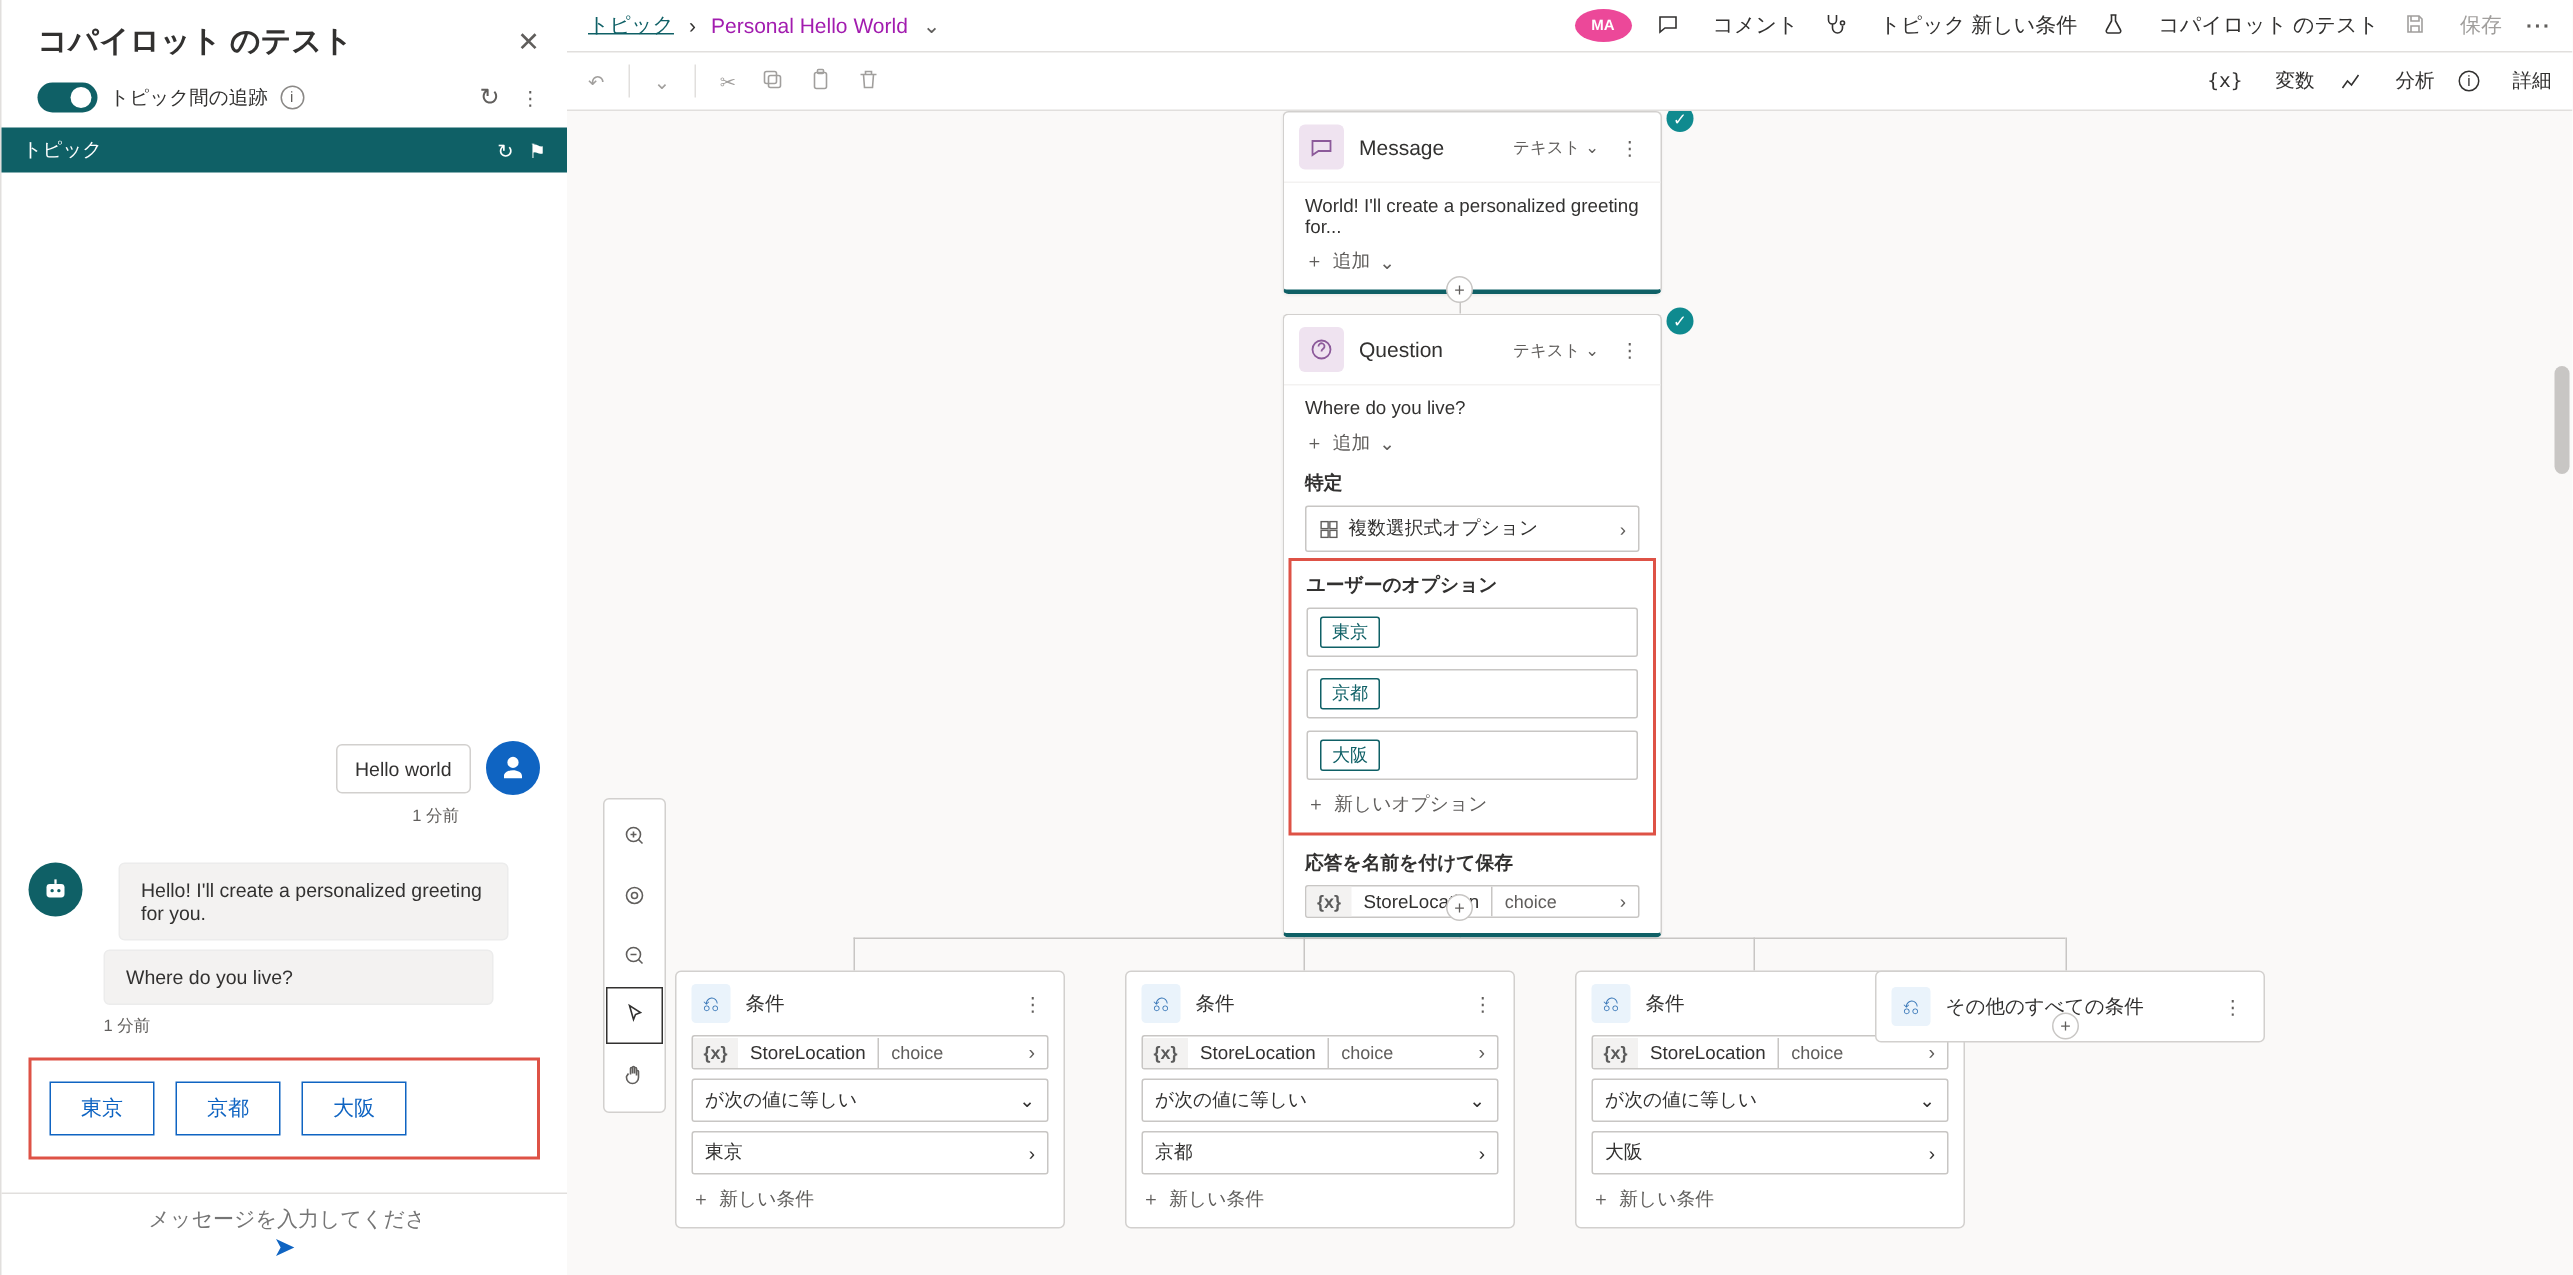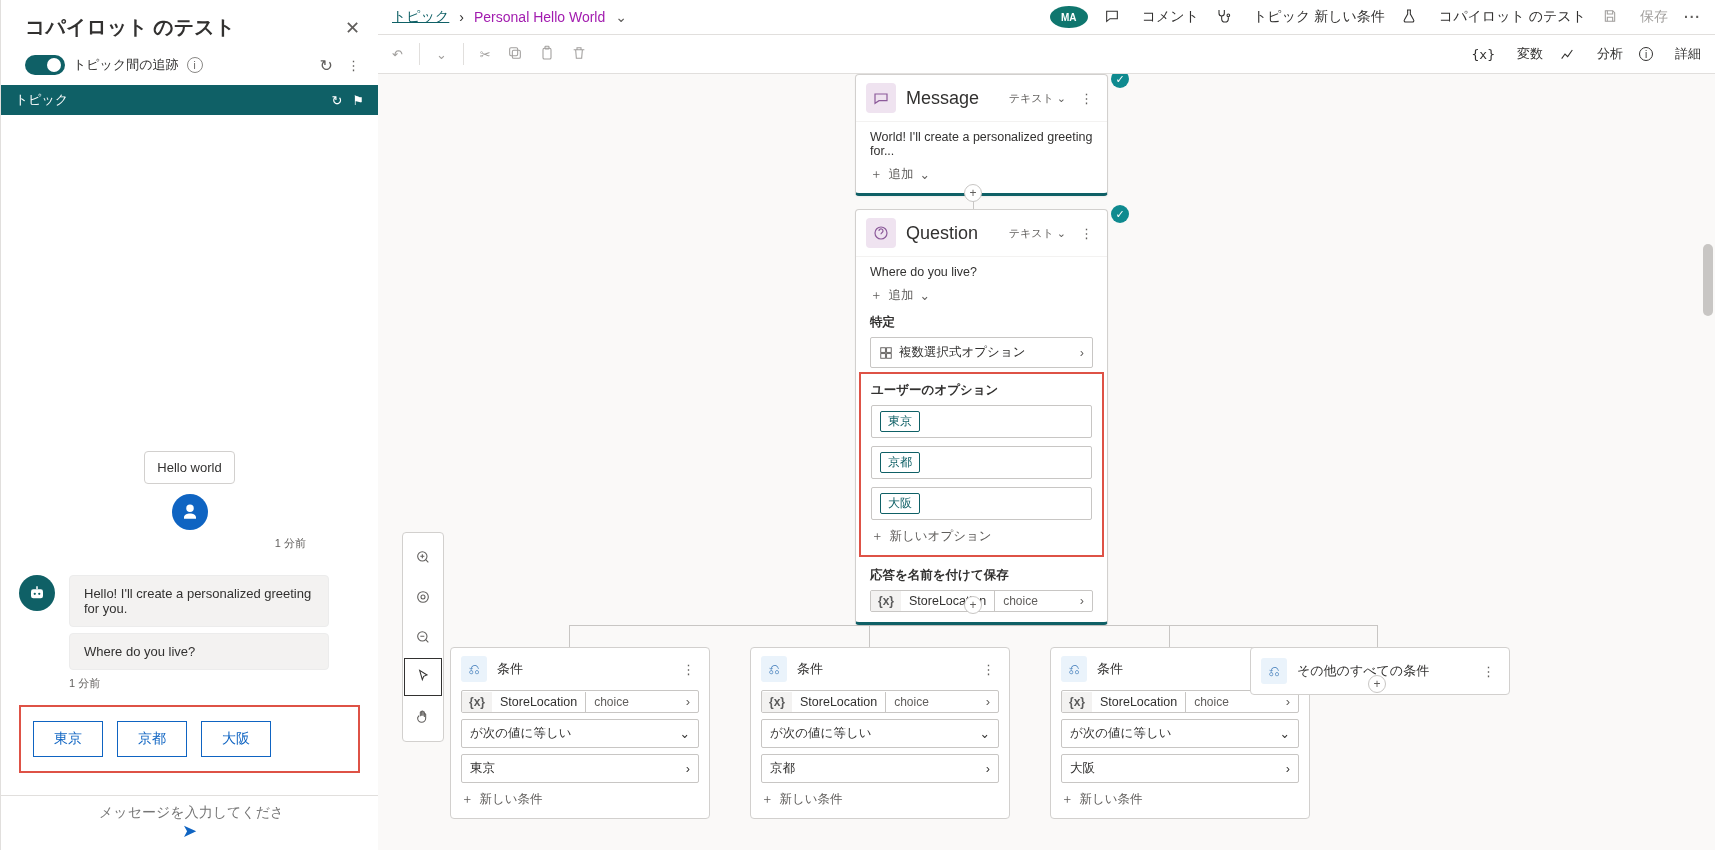--- a/index.html
+++ b/index.html
@@ -12,47 +12,47 @@
 .tp-close { font-size: 18px; color: #605e5c; cursor: pointer; }
 .tp-toolbar { padding: 6px 18px 10px 24px; display: flex; align-items: center; justify-content: space-between; }
 .tp-toggle-wrap { display: flex; align-items: center; gap: 8px; }
 .toggle { width: 40px; height: 20px; border-radius: 10px; background: #0f6066; position: relative; }
 .toggle::after { content: ""; position: absolute; width: 14px; height: 14px; background: #fff; border-radius: 50%; top: 3px; left: 22px; }
 .tp-toolbar-right { display: flex; align-items: center; gap: 14px; color: #605e5c; }
 .chat-strip { background: #0f6066; color: #fff; padding: 6px 14px; display: flex; align-items: center; justify-content: space-between; }
 .chat-strip-right { display: flex; gap: 10px; }
 .conv { flex: 1; display: flex; flex-direction: column; justify-content: flex-end; padding: 14px 18px; gap: 6px; overflow: hidden; }
 
-.user-row { display: flex; align-items: center; justify-content: flex-end; gap: 10px; flex-direction: column; }
+.user-row { display: flex; align-items: center; justify-content: flex-end; gap: 10px; }
 .user-bubble { background: #fff; border: 1px solid #d2d0ce; border-radius: 4px; padding: 8px 12px; max-width: 260px; }
 .avatar { width: 36px; height: 36px; border-radius: 50%; background: #0f64c2; display: flex; align-items: center; justify-content: center; color: #fff; }
 .avatar svg { width: 18px; height: 18px; fill: #fff; }
 
 .time-user { text-align: right; color: #605e5c; font-size: 11px; padding-right: 54px; padding-bottom: 18px; }
-.bot-row { display: flex; align-items: flex-start; gap: 14px; }
+.bot-row { display: flex; align-items: flex-start; gap: 24px; }
 .bot-avatar { width: 36px; height: 36px; border-radius: 50%; background: #0f6066; color: #fff; display: flex; align-items: center; justify-content: center; }
 .bot-bubble { background: #f3f2f1; border-radius: 4px; padding: 10px 14px; max-width: 260px; border: 1px solid #ececec; }
 .bot-bubble2 { margin-left: 50px; }
 .time-bot { color: #605e5c; font-size: 11px; margin-left: 50px; padding-bottom: 8px; }
 
 .options-box { border: 2px solid #de5246; padding: 14px 12px; display: flex; gap: 14px; margin: 0 0 8px 0; }
 .opt-btn { border: 1px solid #0f64c2; color: #0f64c2; background: #fff; padding: 8px 20px; font-size: 14px; cursor: pointer; }
 
 .composer { border-top: 1px solid #e1dfdd; padding: 8px 14px; display: flex; align-items: center; justify-content: space-between; color: #605e5c; flex-direction: column; }
 .composer input { border: none; outline: none; flex: 1; font-size: 14px; color: #605e5c; }
 .send { color: #0f64c2; font-size: 18px; }
 
 
 .canvas { flex: 1; display: flex; flex-direction: column; position: relative; }
 .top-bar { height: 34px; display: flex; align-items: center; justify-content: space-between; padding: 0 14px; }
 .bc { display: flex; align-items: center; gap: 10px; font-size: 14px; }
 .bc-link { color: #0f6066; text-decoration: underline; }
 .bc-cur { cursor: pointer; color: #a21caf; }
 .top-actions { display: flex; align-items: center; gap: 16px; font-size: 14px; color: #323130; }
-.badge-ma { width: 38px; height: 22px; border-radius: 50%; background: #0f766e; color: #fff; font-size: 10px; display: flex; align-items: center; justify-content: center; font-weight: 600; margin-left: 24px; }
+.badge-ma { width: 38px; height: 22px; border-radius: 50%; background: #ec4899; color: #fff; font-size: 10px; display: flex; align-items: center; justify-content: center; font-weight: 600; margin-left: 24px; }
 .ta-item { display: flex; align-items: center; gap: 22px; cursor: pointer; text-align: right; }
 .ta-disabled { color: #a19f9d; }
 .ta-more { color: #605e5c; font-weight: 700; letter-spacing: 1px; }
 
 .cmd-bar { height: 40px; border-top: 1px solid #e1dfdd; border-bottom: 1px solid #e1dfdd; display: flex; align-items: center; justify-content: space-between; padding: 0 14px; color: #a19f9d; }
 .cmd-left, .cmd-right { display: flex; align-items: center; gap: 16px; }
 .cmd-sep { width: 1px; height: 22px; background: #e1dfdd; }
 .cmd-right .ta-item { color: #323130; }
 
 .flow { flex: 1; position: relative; background: #faf9f8; overflow: hidden; }
@@ -61,21 +61,21 @@
 .scrollbar-thumb { position: absolute; right: 2px; top: 170px; width: 10px; height: 72px; background: #c8c6c4; border-radius: 5px; }
 
 .tool-rail { position: absolute; left: 24px; top: 458px; width: 42px; background: #fff; border: 1px solid #d2d0ce; border-radius: 4px; display: flex; flex-direction: column; align-items: center; padding: 4px 0; }
 .tool-rail .tool { width: 38px; height: 38px; display: flex; align-items: center; justify-content: center; color: #605e5c; cursor: pointer; border: 1px solid transparent; margin: 1px; box-sizing: border-box; }
 .tool-rail .tool.active { border: 1px solid #323130; }
 
 
 .node { position: absolute; background: #fff; border: 1px solid #d2d0ce; border-radius: 4px; border-bottom: 3px solid #0f6066; box-shadow: 0 1px 2px rgba(0,0,0,.05); }
 .node-head { display: flex; align-items: center; padding: 8px 10px; gap: 10px; border-bottom: 1px solid #f3f2f1; }
 .nh-icon { width: 30px; height: 30px; background: #efe3f0; border-radius: 4px; display: flex; align-items: center; justify-content: center; }
-.nh-title { flex: 1; font-size: 18px; }
+.nh-title { flex: 1; font-size: 14px; }
 .nh-format { font-size: 11px; color: #605e5c; cursor: pointer; }
 .nh-more { color: #605e5c; cursor: pointer; padding: 0 4px; }
 .node-body { padding: 8px 14px 10px; font-size: 12.5px; }
 .add-link { display: flex; align-items: center; gap: 6px; color: #605e5c; font-size: 12.5px; margin-top: 8px; cursor: pointer; }
 .check-badge { position: absolute; top: -5px; right: -22px; width: 18px; height: 18px; border-radius: 50%; background: #0f8a8f; color: #fff; display: flex; align-items: center; justify-content: center; font-size: 11px; }
 
 .sec-label { font-weight: 600; font-size: 12.5px; margin: 10px 0 6px; }
 .picker { border: 1px solid #c8c6c4; border-radius: 2px; padding: 6px 8px; display: flex; align-items: center; justify-content: space-between; cursor: pointer; }
 .picker-left { display: flex; align-items: center; gap: 6px; font-size: 12.5px; }
 .chev { color: #605e5c; }

